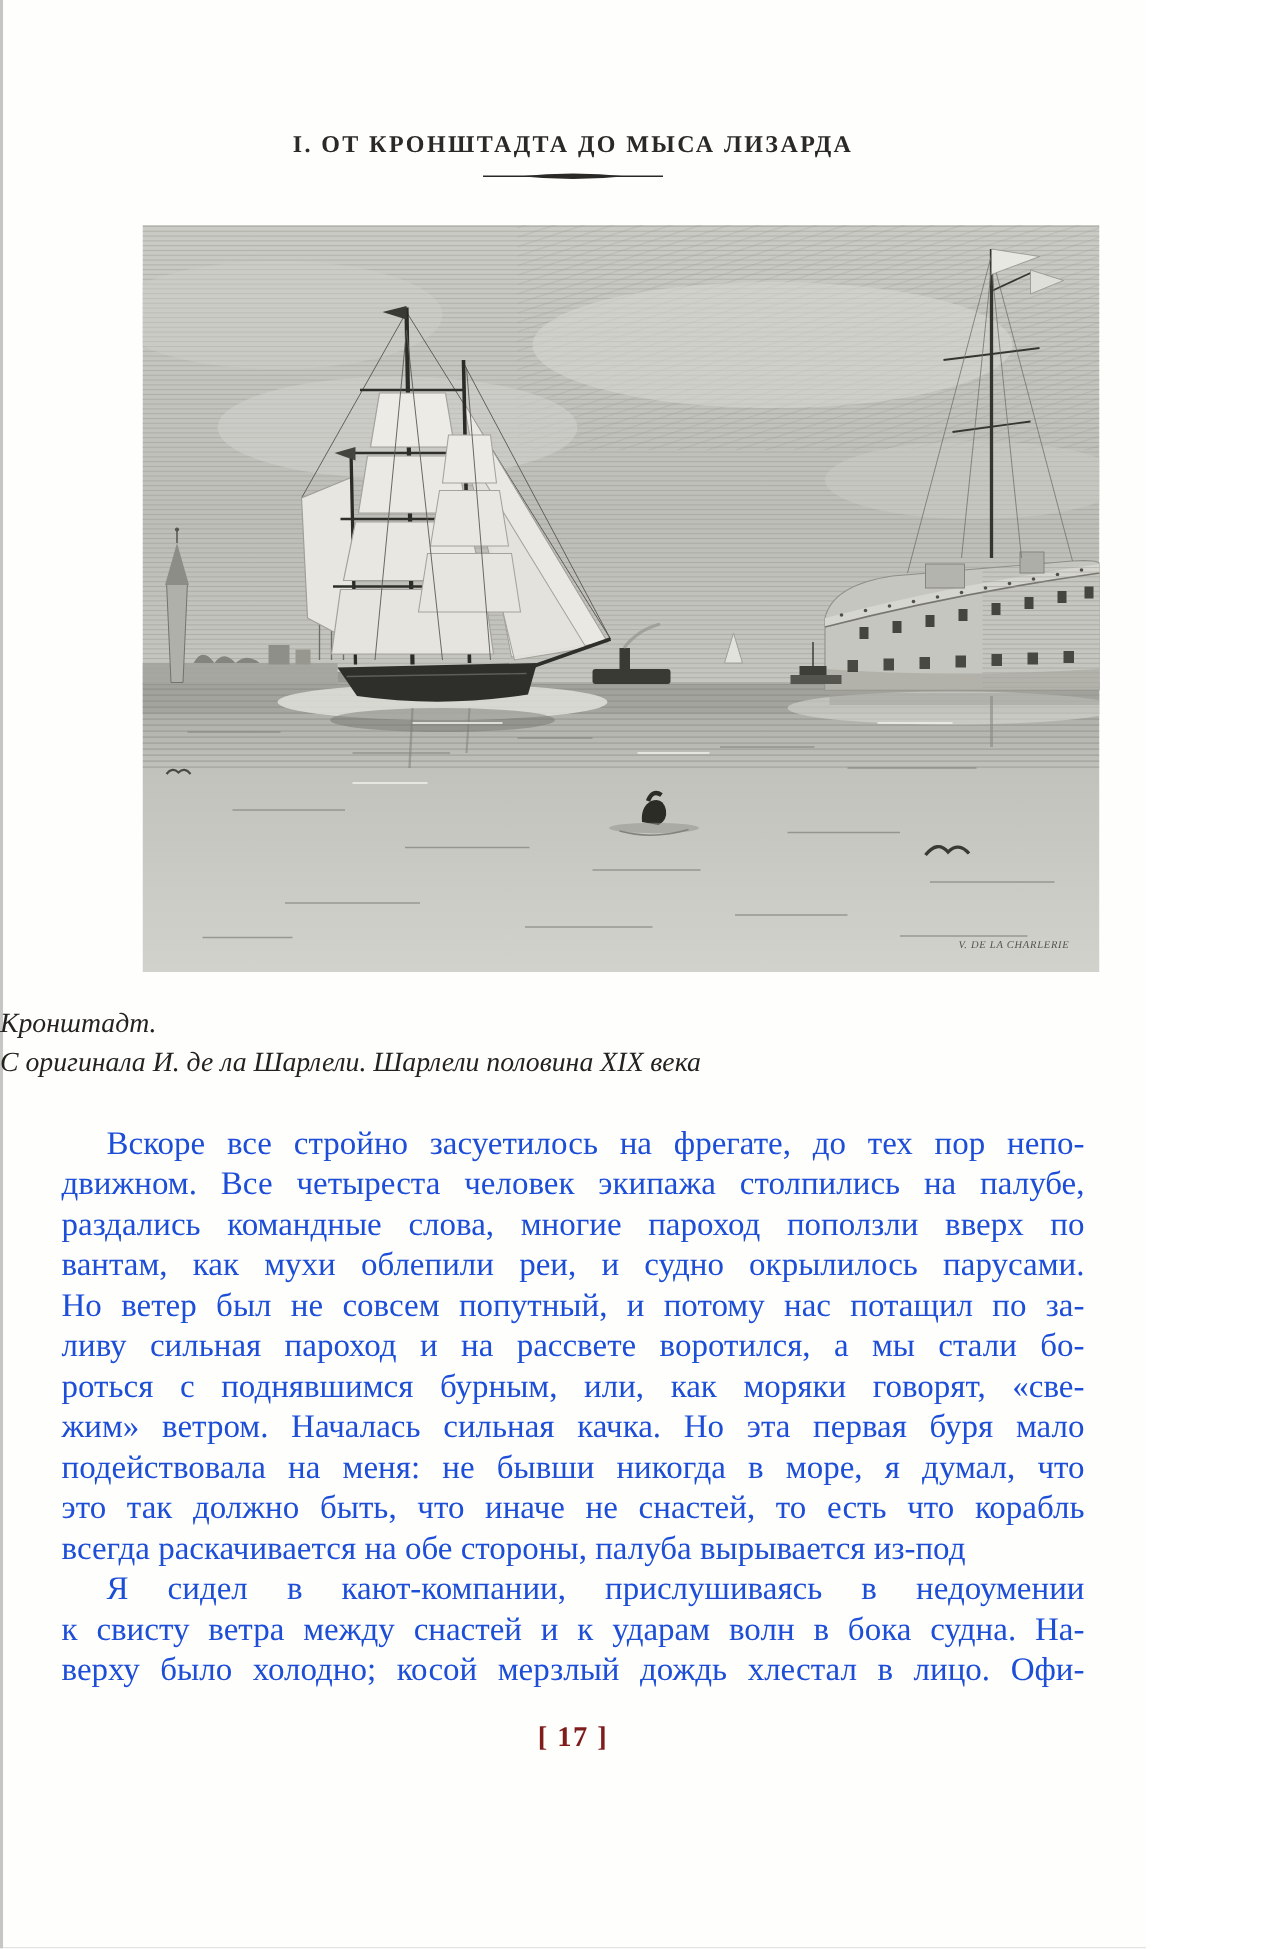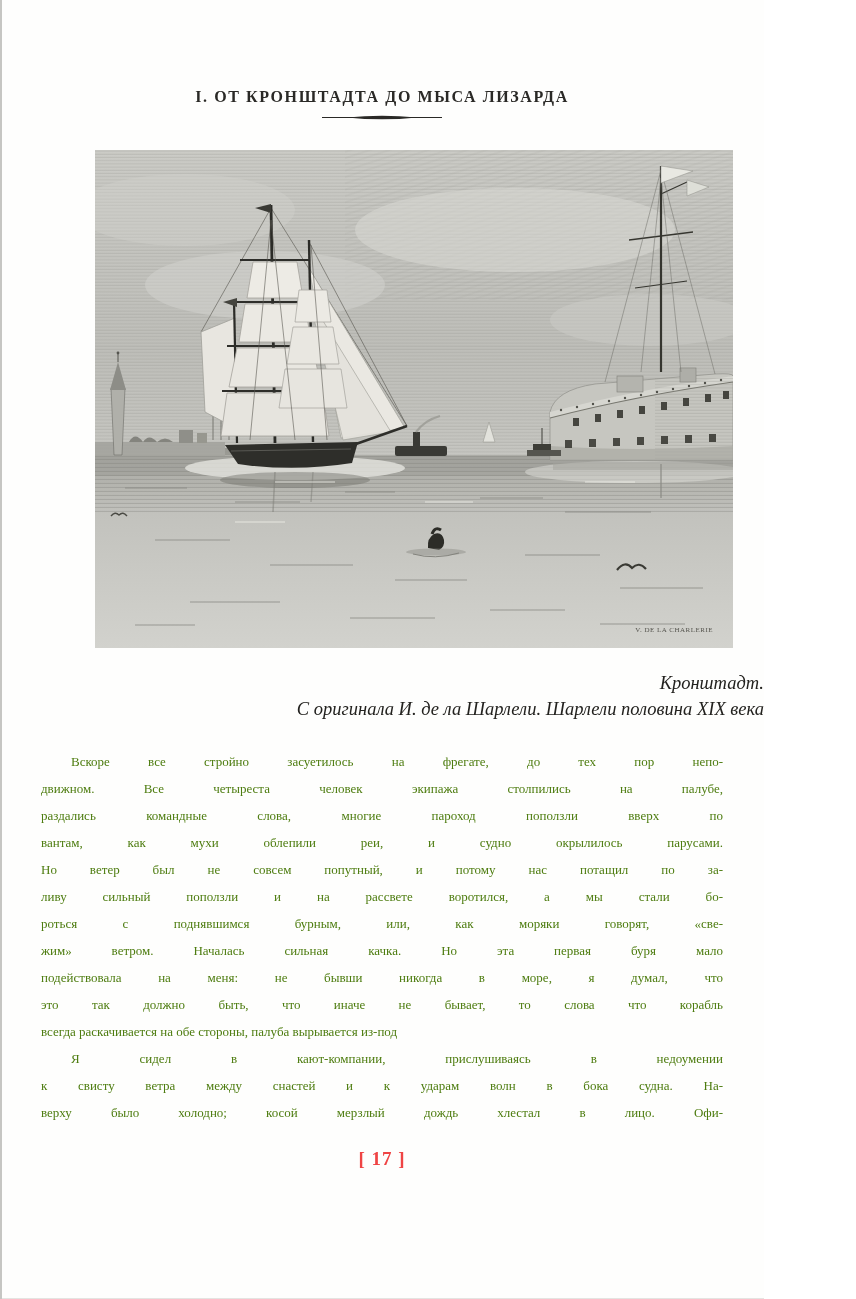--- a/index.html
+++ b/index.html
@@ -29,47 +29,48 @@
     height: 498px;
     margin: 28px 0 0 95px;
   }
   .engraver-signature {
     position: absolute;
     right: 20px;
     bottom: 14px;
     font-size: 7px;
     letter-spacing: 0.5px;
     color: #55544e;
+    font-style: italic;
     margin-left: 39px;
   }
   .caption {
     margin-top: 22px;
-    text-align: right;
+    text-align: left;
     font-style: italic;
     font-size: 18.5px;
     line-height: 26px;
     color: #23221f;
   }
   .bodytext {
     width: 682px;
     margin: 26px auto 0;
-    font-size: 13px;
+    font-size: 22px;
     line-height: 27px;
-    color: #4d7c0f;
+    color: #1d4ed8;
   }
   .para .line { text-align: justify; text-align-last: justify; }
   .para .line:first-child { text-indent: 30px; }
   .para.end-short .line:last-child { text-align-last: left; }
   .folio {
     margin-top: 22px;
     text-align: center;
     font-size: 19px;
     font-weight: bold;
     letter-spacing: 1px;
-    color: #ef4444;
+    color: #7f1d1d;
   }
 </style>
 </head>
 <body>
 
 <div class="page">
 
   <div class="running-header">I. ОТ КРОНШТАДТА ДО МЫСА ЛИЗАРДА</div>
 
   <div class="header-rule">
@@ -295,25 +296,25 @@
     <div>С оригинала И. де ла Шарлели. Шарлели половина XIX века</div>
   </div>
 
   <div class="bodytext">
     <div class="para end-short">
         <div class="line">Вскоре все стройно засуетилось на фрегате, до тех пор непо-</div>
         <div class="line">движном. Все четыреста человек экипажа столпились на палубе,</div>
         <div class="line">раздались командные слова, многие пароход поползли вверх по</div>
         <div class="line">вантам, как мухи облепили реи, и судно окрылилось парусами.</div>
         <div class="line">Но ветер был не совсем попутный, и потому нас потащил по за-</div>
-        <div class="line">ливу сильный поползли и на рассвете воротился, а мы стали бо-</div>
+        <div class="line">ливу сильная пароход и на рассвете воротился, а мы стали бо-</div>
         <div class="line">роться с поднявшимся бурным, или, как моряки говорят, «све-</div>
         <div class="line">жим» ветром. Началась сильная качка. Но эта первая буря мало</div>
         <div class="line">подействовала на меня: не бывши никогда в море, я думал, что</div>
-        <div class="line">это так должно быть, что иначе не бывает, то слова что корабль</div>
+        <div class="line">это так должно быть, что иначе не снастей, то есть что корабль</div>
         <div class="line">всегда раскачивается на обе стороны, палуба вырывается из-под</div>
       </div>
     <div class="para">
         <div class="line">Я сидел в кают-компании, прислушиваясь в недоумении</div>
         <div class="line">к свисту ветра между снастей и к ударам волн в бока судна. На-</div>
         <div class="line">верху было холодно; косой мерзлый дождь хлестал в лицо. Офи-</div>
       </div>
   </div>
 
   <div class="folio">[ 17 ]</div>

